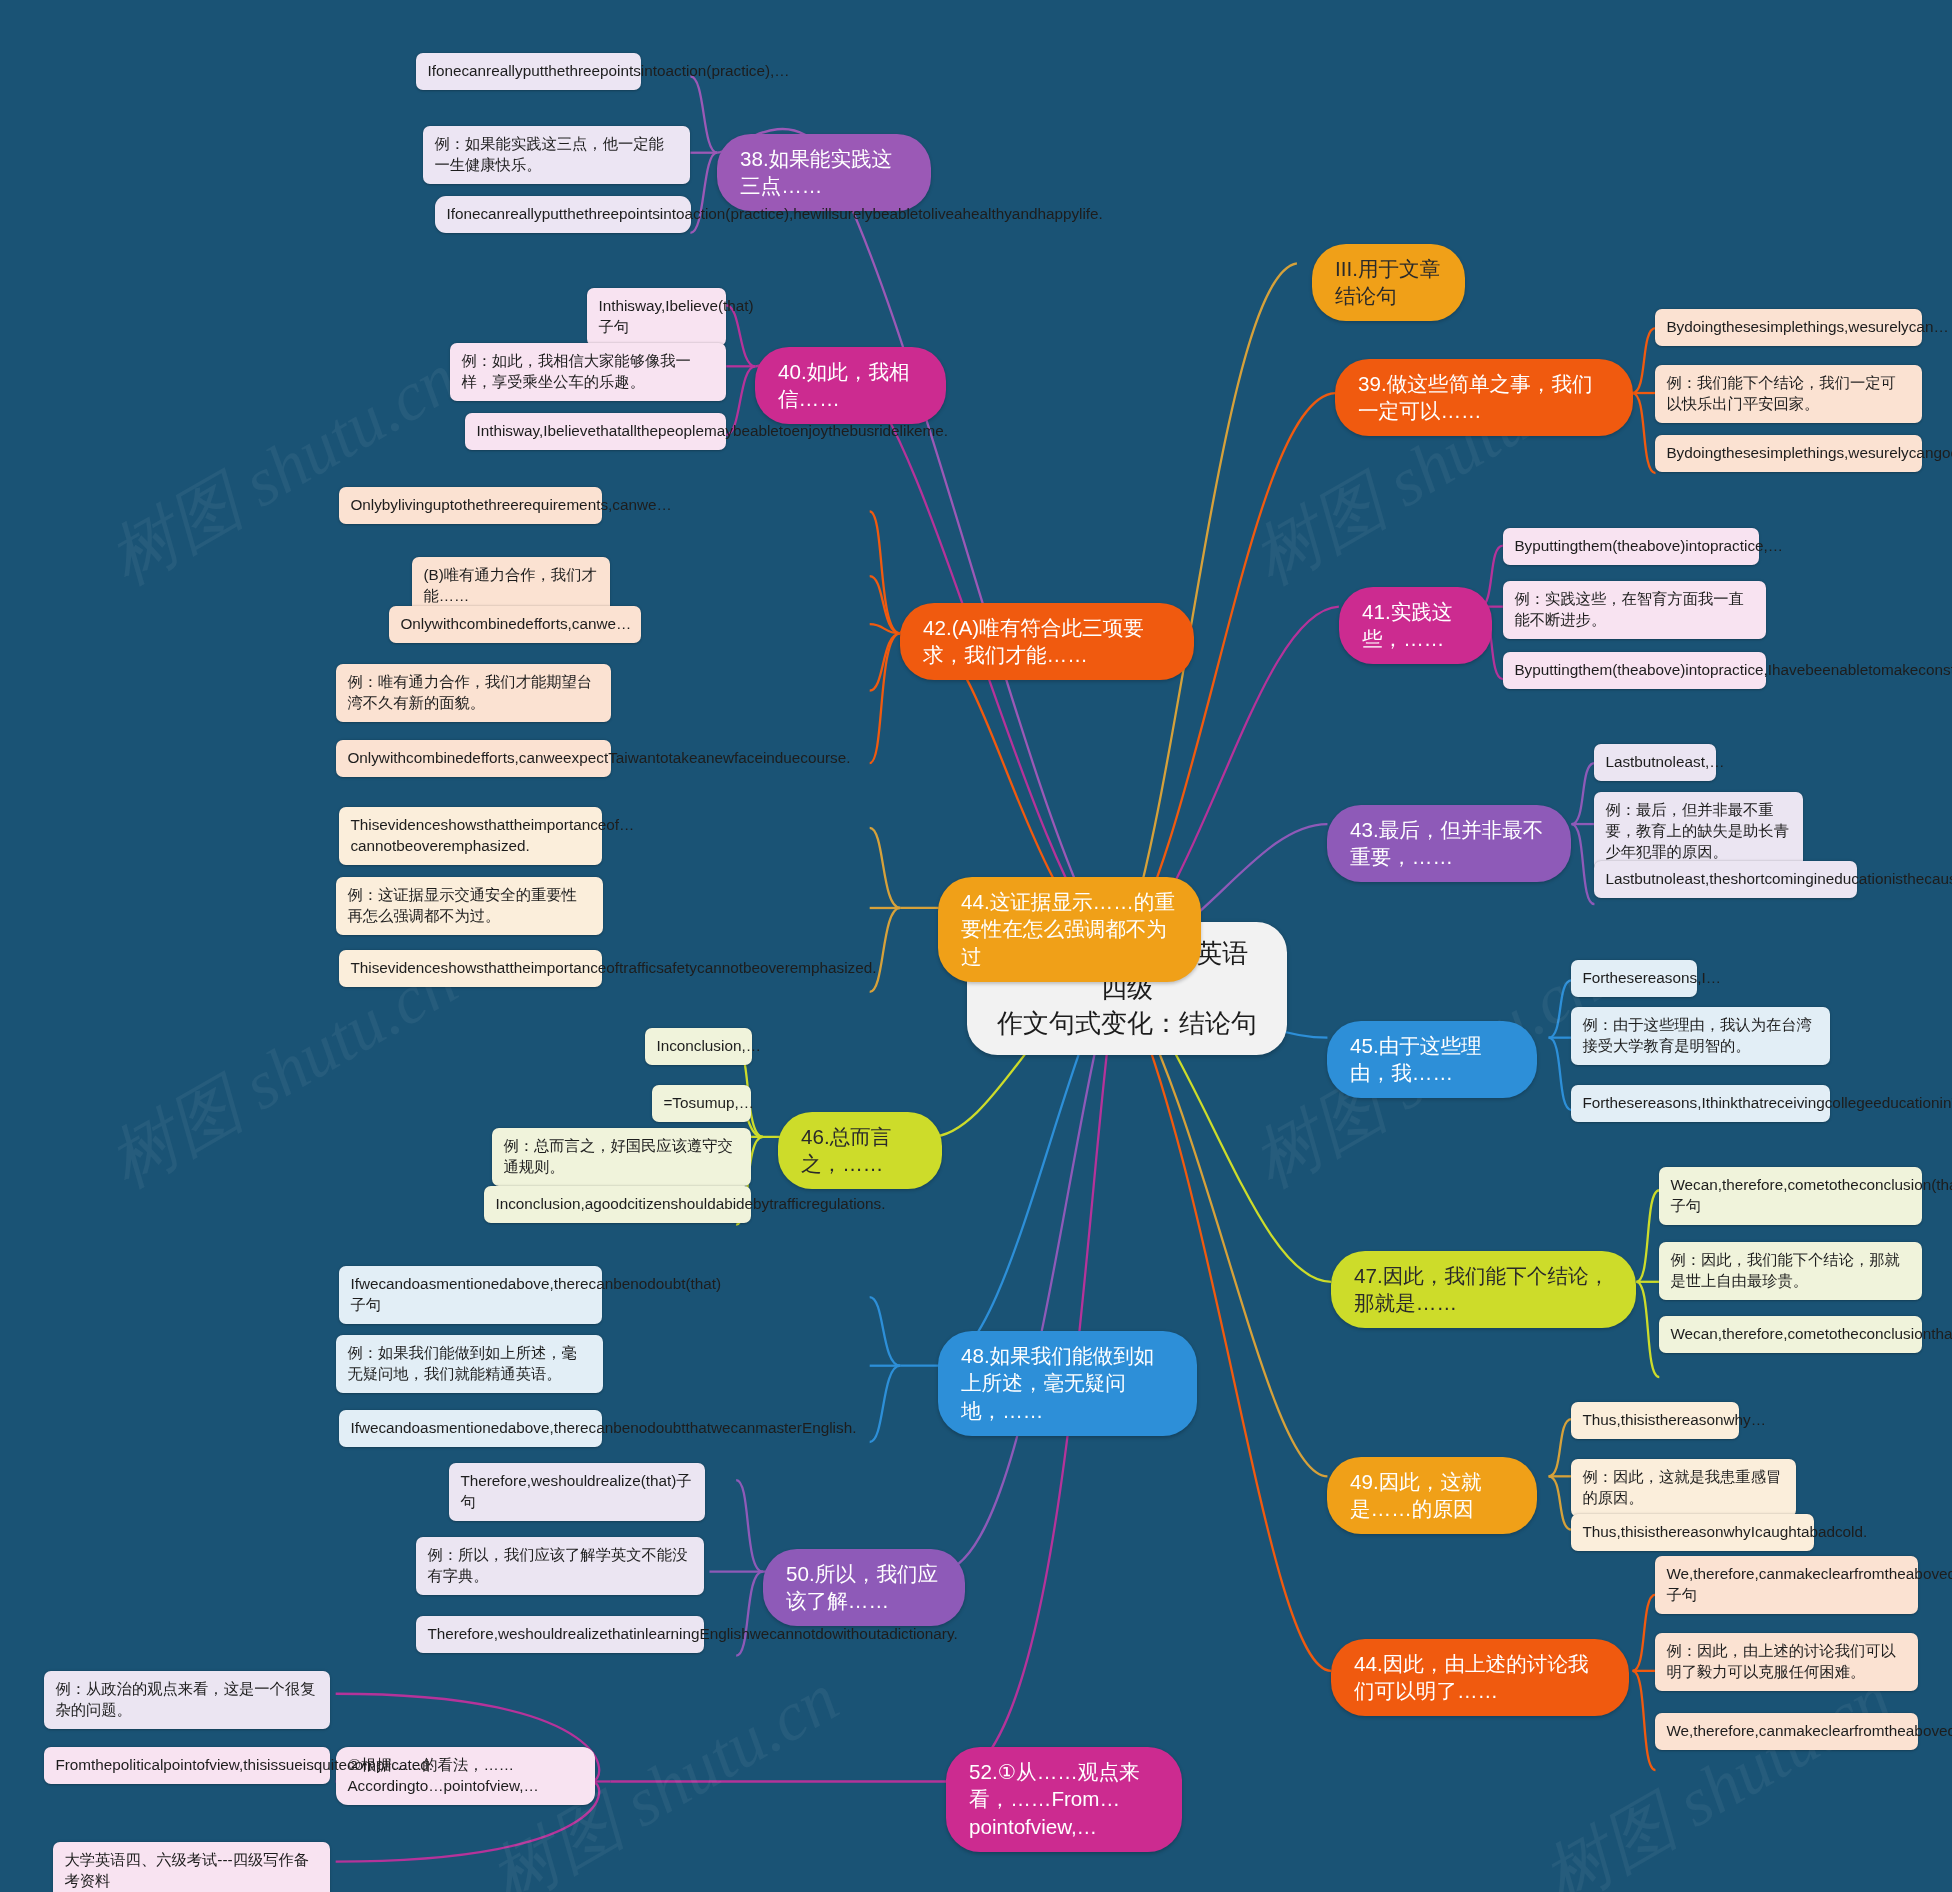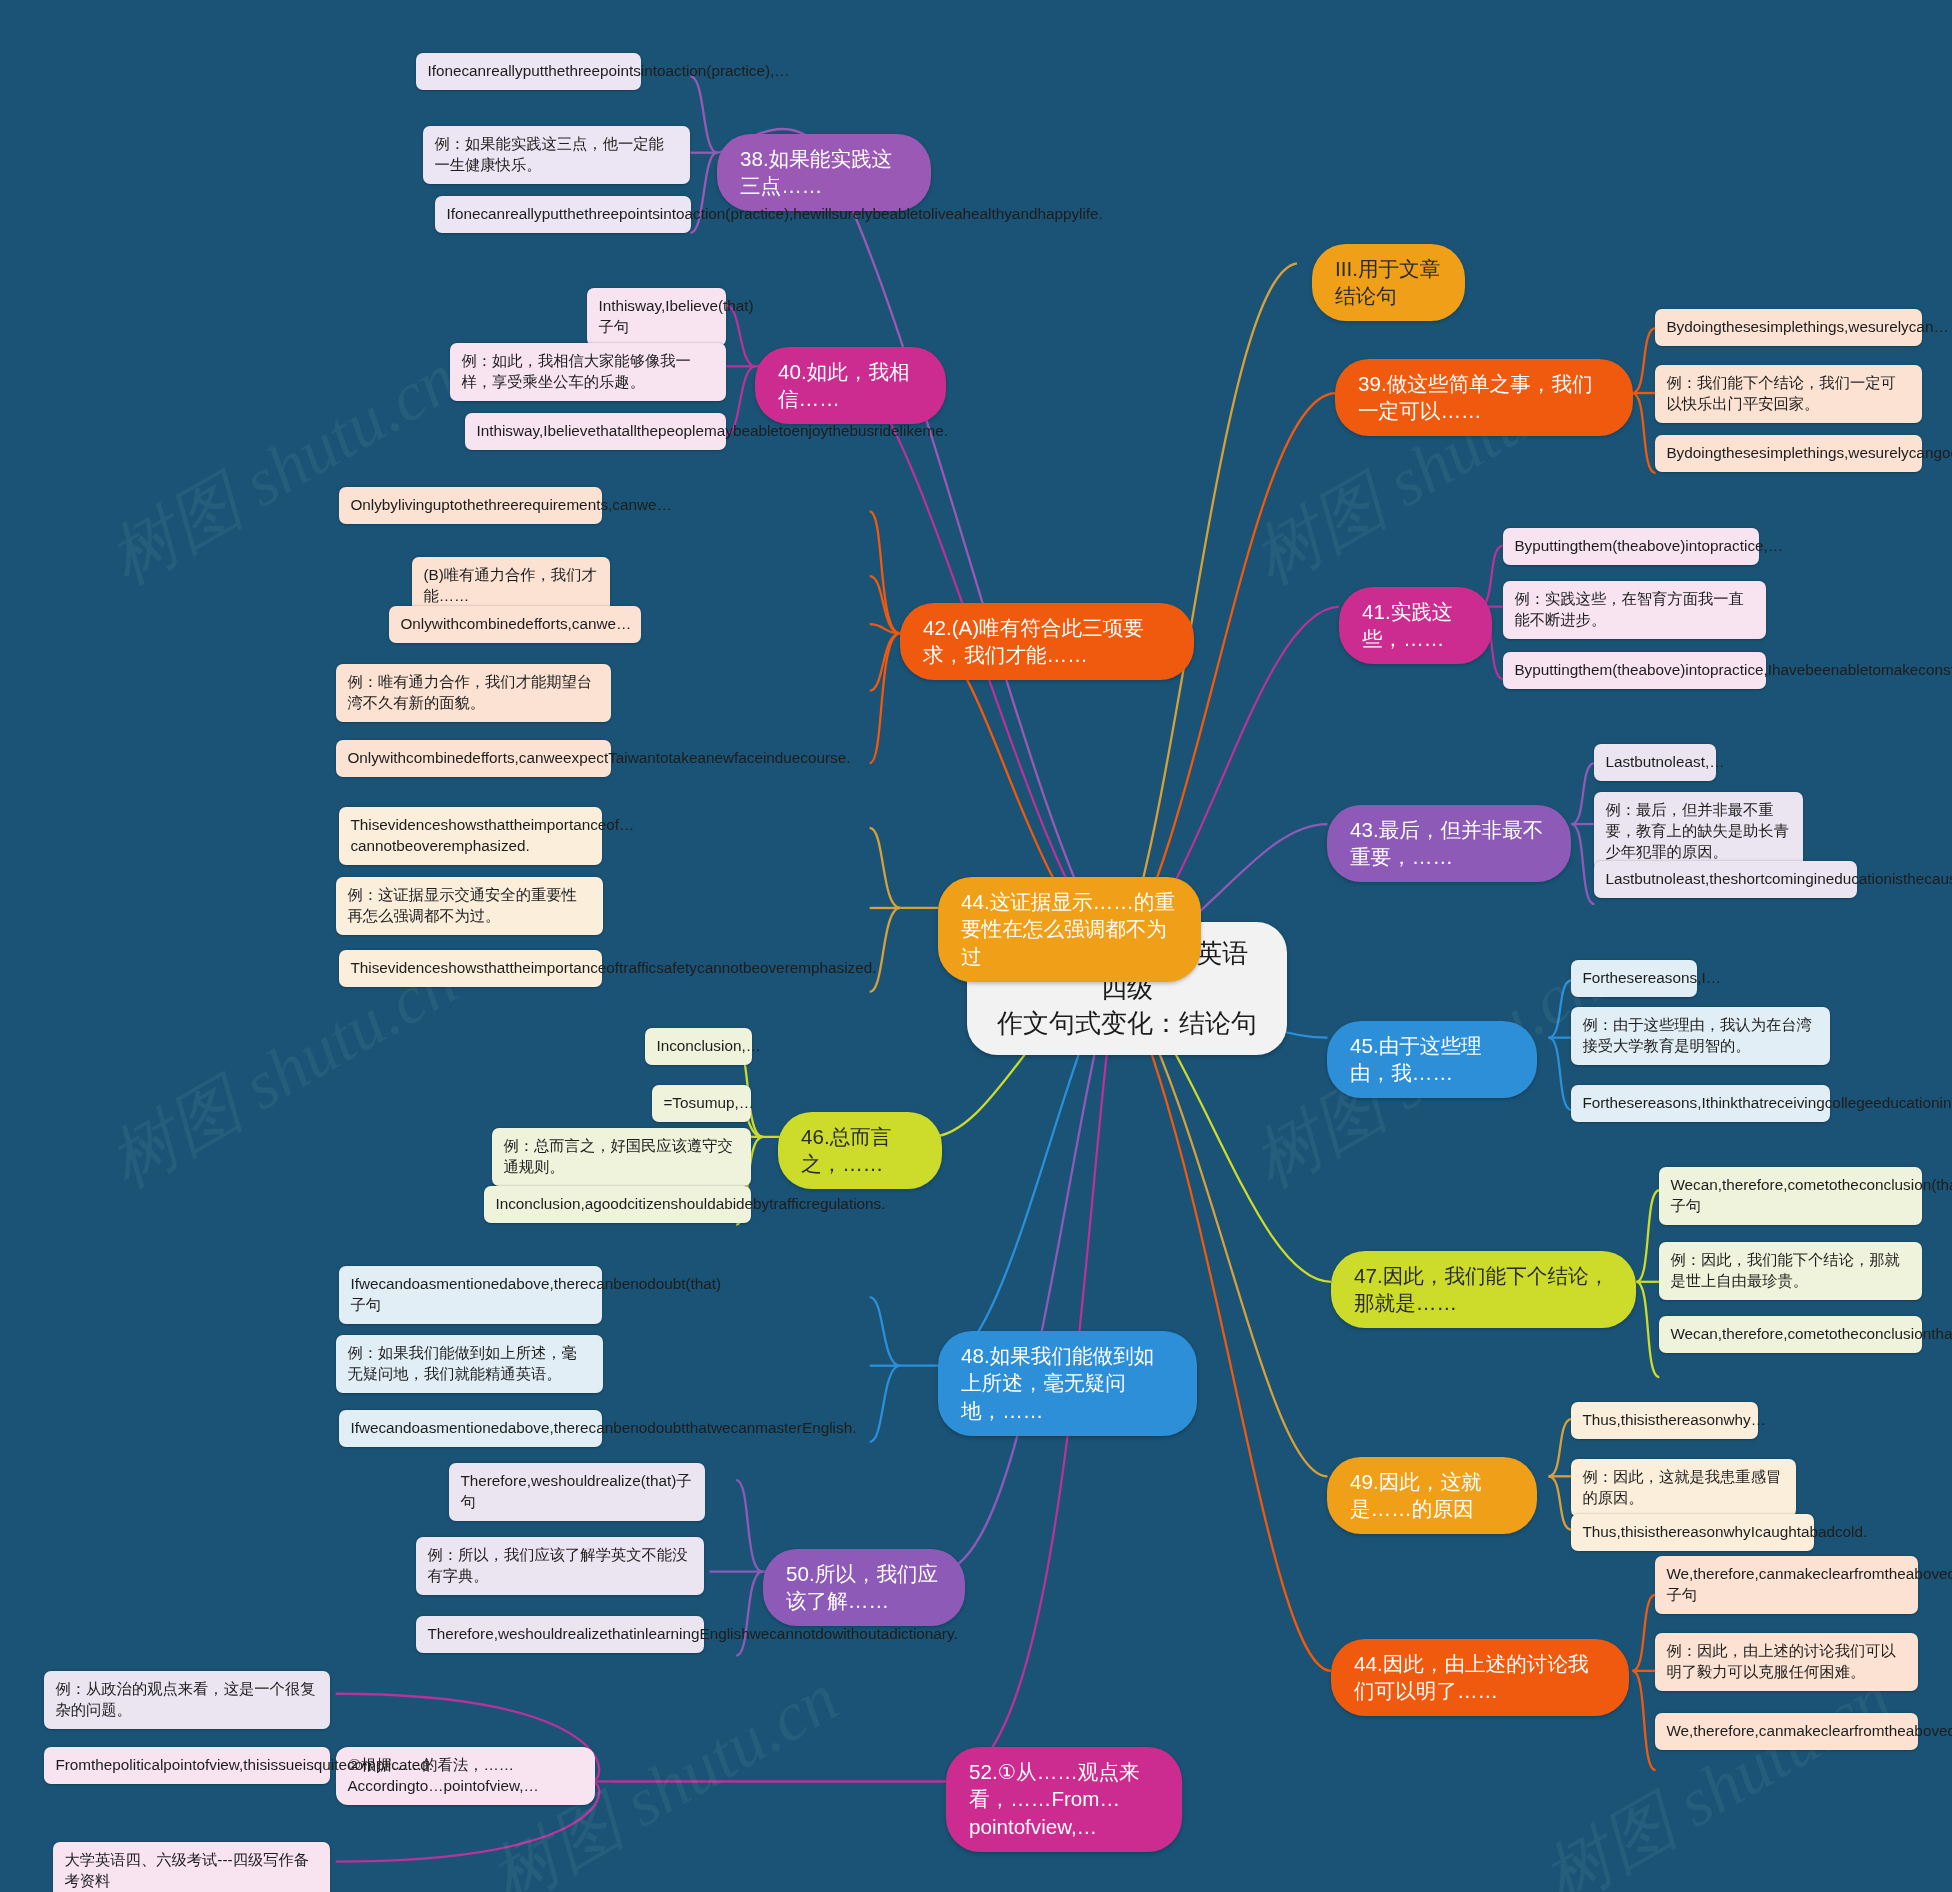--- a/index.html
+++ b/index.html
@@ -177,21 +177,21 @@
 
   <div class="node branch" style="left:717px; top:134px; width:214px; background:#9b59b6;">
     <span>38.如果能实践这三点……</span>
   </div>
   <div class="node leaf" style="left:416px; top:53px; width:225px; background:#ece5f3;">
     <span>Ifonecanreallyputthethreepointsintoaction(practice),…</span>
   </div>
   <div class="node leaf" style="left:423px; top:126px; width:267px; background:#ece5f3;">
     <span>例：如果能实践这三点，他一定能一生健康快乐。</span>
   </div>
-  <div class="node leaf" style="left:435px; top:196px; width:256px; background:#ece5f3;">
+  <div class="node leaf" style="left:435px; top:196px; width:256px; background:#ece5f3;border-radius:11px;">
     <span>Ifonecanreallyputthethreepointsintoaction(practice),hewillsurelybeabletoliveahealthyandhappylife.</span>
   </div>
 
   <div class="node branch" style="left:755px; top:347px; width:191px; background:#cc2b90;">
     <span>40.如此，我相信……</span>
   </div>
   <div class="node leaf" style="left:587px; top:288px; width:139px; background:#f8e3f1;">
     <span>Inthisway,Ibelieve(that)子句</span>
   </div>
   <div class="node leaf" style="left:450px; top:343px; width:276px; background:#f8e3f1;">
@@ -356,21 +356,21 @@
   <div class="node leaf" style="left:1659px; top:1242px; width:263px; background:#f0f3db;">
     <span>例：因此，我们能下个结论，那就是世上自由最珍贵。</span>
   </div>
   <div class="node leaf" style="left:1659px; top:1316px; width:263px; background:#f0f3db;">
     <span>Wecan,therefore,cometotheconclusionthatnothingissopreciousasfreedomintheworld.</span>
   </div>
 
   <div class="node branch" style="left:1327px; top:1457px; width:210px; background:#f0a018;">
     <span>49.因此，这就是……的原因</span>
   </div>
-  <div class="node leaf" style="left:1571px; top:1402px; width:187px; background:#fbeedb;">
+  <div class="node leaf" style="left:1571px; top:1402px; width:168px; background:#fbeedb;">
     <span>Thus,thisisthereasonwhy…</span>
   </div>
   <div class="node leaf" style="left:1571px; top:1459px; width:225px; background:#fbeedb;">
     <span>例：因此，这就是我患重感冒的原因。</span>
   </div>
   <div class="node leaf" style="left:1571px; top:1514px; width:243px; background:#fbeedb;">
     <span>Thus,thisisthereasonwhyIcaughtabadcold.</span>
   </div>
 
   <div class="node branch" style="left:1331px; top:1639px; width:298px; background:#f05a0f;">

